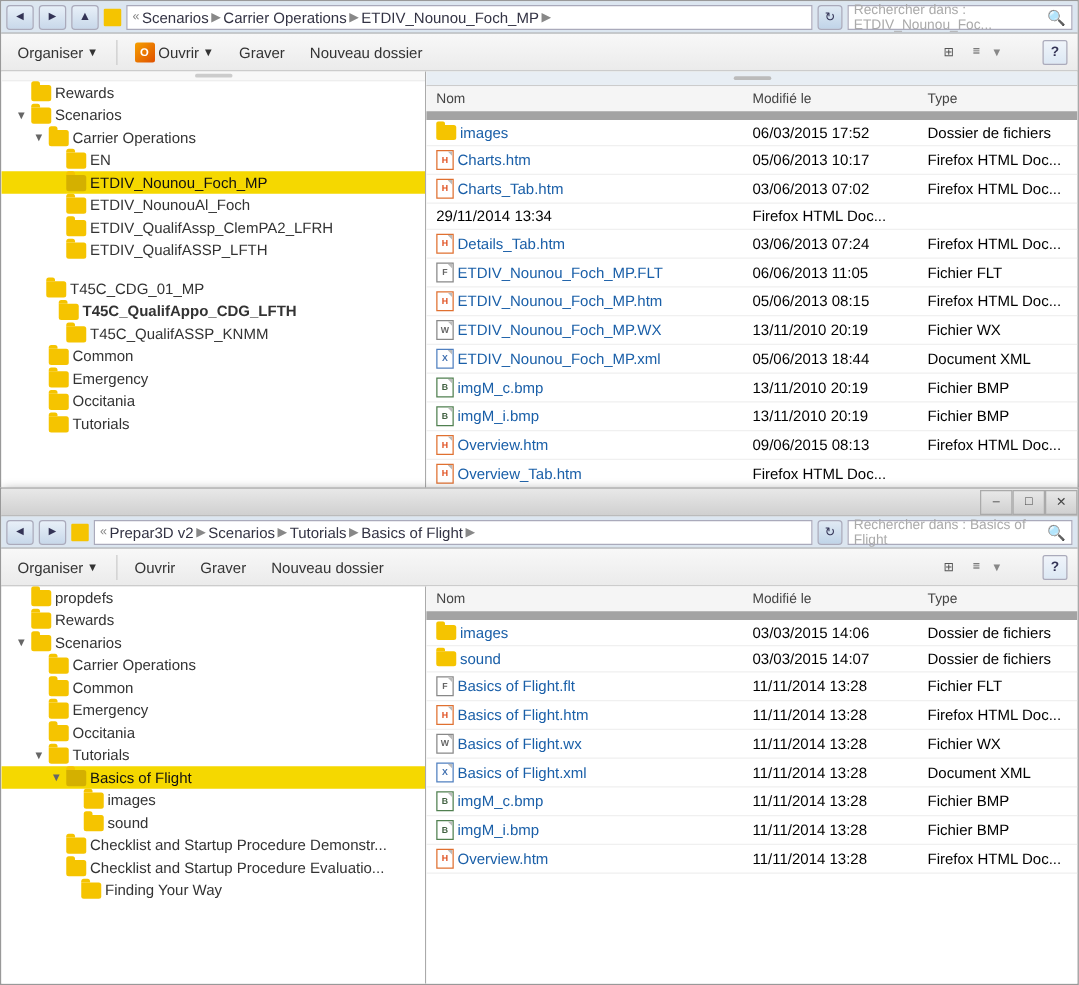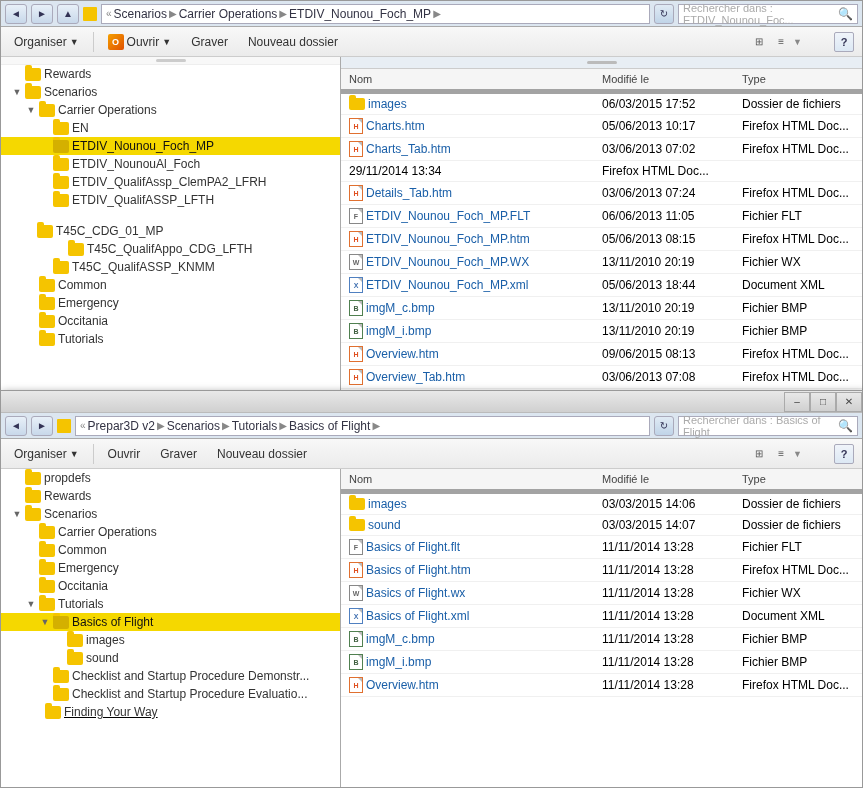--- a/index.html
+++ b/index.html
@@ -169,21 +169,21 @@
       flex: 1;
       background: white;
       overflow-y: auto;
       display: flex;
       flex-direction: column;
     }
 
     .files-header {
       display: grid;
       grid-template-columns: 1fr 140px 120px;
-      border-bottom: 5px solid #a3a3a3;
+      border-bottom: 7px solid #a3a3a3;
       padding: 2px 4px;
       background: #f5f5f5;
       position: sticky; top: 0;
     }
     .col-hdr {
       font-size: 11px; color: #444; padding: 2px 4px;
       cursor: pointer; user-select: none;
     }
 
     .file-row {
@@ -382,21 +382,21 @@
         <div class="folder-icon"></div>
         <span class="item-label">ETDIV_QualifASSP_LFTH</span>
       </div>
 
       <div class="tree-item" style="padding-left:20px;margin-top:13px;">
         <div class="expand-btn"> </div>
         <div class="folder-icon"></div>
         <span class="item-label">T45C_CDG_01_MP</span>
       </div>
 
-      <div class="tree-item" style="padding-left:51px;">
+      <div class="tree-item" style="padding-left:30px;font-weight:bold;">
         <div class="expand-btn"> </div>
         <div class="folder-icon"></div>
         <span class="item-label">T45C_QualifAppo_CDG_LFTH</span>
       </div>
 
       <div class="tree-item" style="padding-left:36px;">
         <div class="expand-btn"> </div>
         <div class="folder-icon"></div>
         <span class="item-label">T45C_QualifASSP_KNMM</span>
       </div>
@@ -526,21 +526,20 @@
           <a href="#">Overview.htm</a>
         </div>
         <div class="file-cell">09/06/2015 08:13</div>
         <div class="file-cell">Firefox HTML Doc...</div>
       </div>
           <div class="file-row">
         <div class="file-cell">
           <div class="doc-icon red">H</div>
           <a href="#">Overview_Tab.htm</a>
         </div>
-        <div class="file-cell">03/06/2013 07:08</div>
         <div class="file-cell">Firefox HTML Doc...</div>
       </div>
         </div>
     </div>
   </div>
 </div>
 
 <div class="window window-bottom">
 
   <div class="win-controls-row">
@@ -672,21 +671,21 @@
         <div class="folder-icon"></div>
         <span class="item-label">Checklist and Startup Procedure Demonstr...</span>
       </div>
 
       <div class="tree-item" style="padding-left:36px;">
         <div class="expand-btn"> </div>
         <div class="folder-icon"></div>
         <span class="item-label">Checklist and Startup Procedure Evaluatio...</span>
       </div>
 
-      <div class="tree-item" style="padding-left:28px;text-decoration:underline;">
+      <div class="tree-item" style="padding-left:48px;">
         <div class="expand-btn"> </div>
         <div class="folder-icon"></div>
         <span class="item-label">Finding Your Way</span>
       </div>
     </div>
 
     <div class="files-panel">
       <div class="files-header">
         <div class="col-hdr">Nom</div>
         <div class="col-hdr">Modifié le</div>

